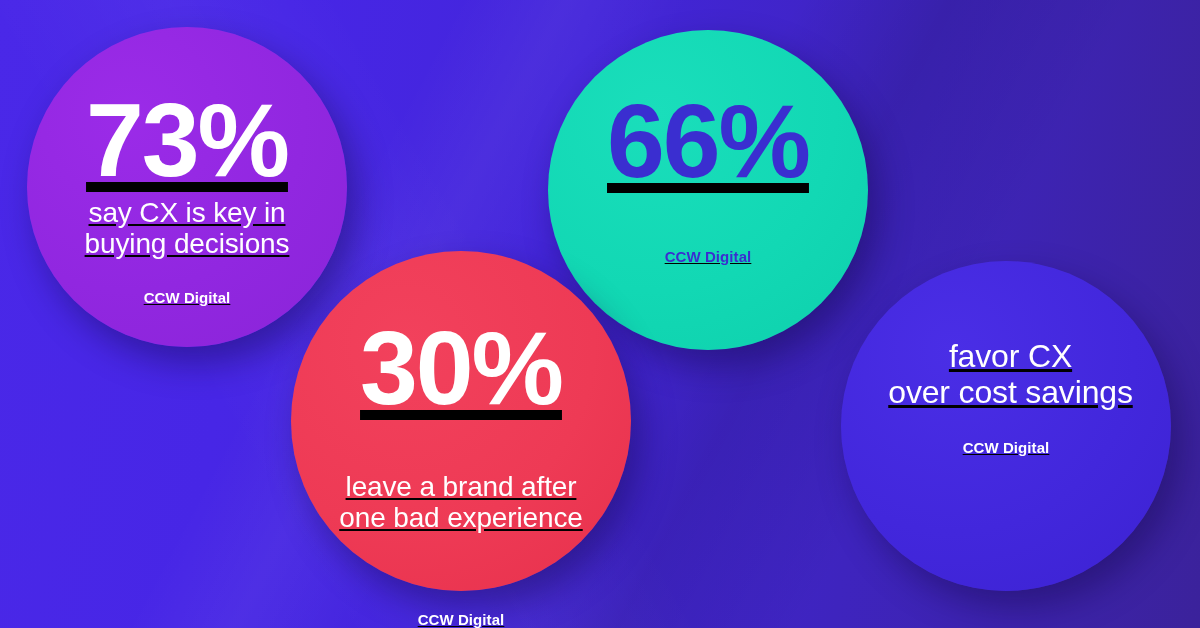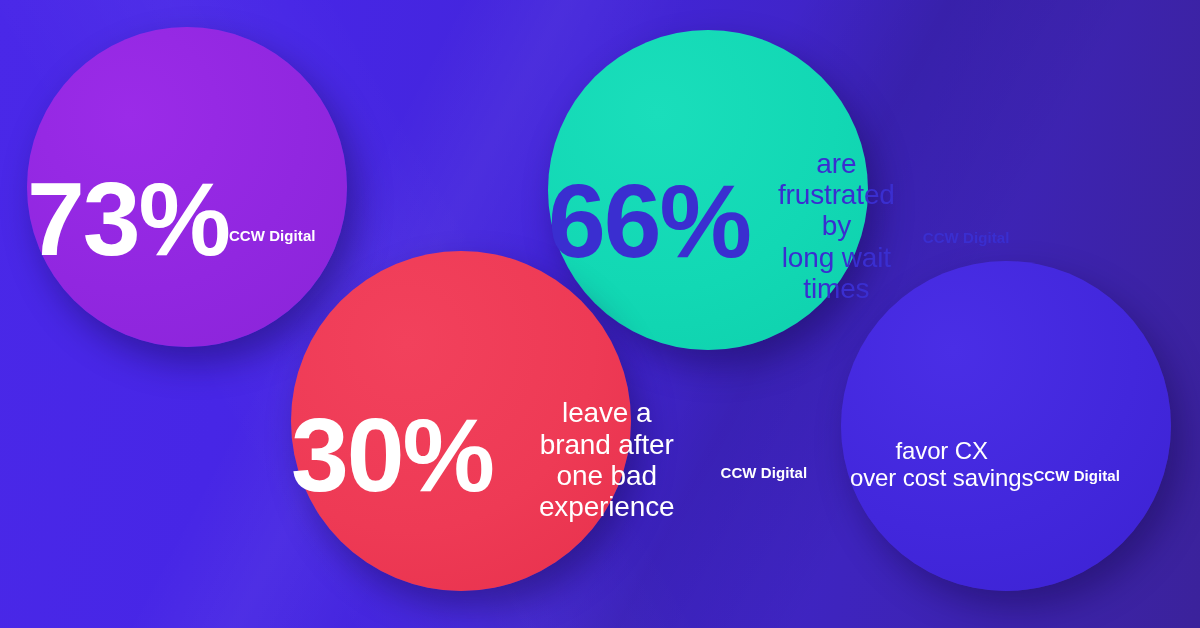--- a/index.html
+++ b/index.html
@@ -43,25 +43,26 @@
     background: linear-gradient(240deg,
       rgba(255,255,255,0.00) 55%,
       rgba(255,255,255,0.035) 66%,
       rgba(255,255,255,0.00) 78%);
   }
 
   .stat-circle {
     position: absolute;
     border-radius: 50%;
     display: flex;
-    flex-direction: row;
+    flex-direction: column;
     align-items: center;
     box-sizing: border-box;
     text-align: center;
     box-shadow: 10px 16px 34px rgba(20, 8, 70, 0.42);
+    text-decoration: underline;
   }
 
   .pct {
     font-weight: 700;
     letter-spacing: -0.02em;
     line-height: 0.92;
     white-space: nowrap;
   }
 
   .caption {
@@ -113,41 +114,41 @@
   #circle-30 .brand { font-size: 15px; color: #FFFFFF; margin-top: 32px; }
 
   
   #circle-49 {
     left: 841px; top: 261px;
     width: 330px; height: 330px;
     background: radial-gradient(circle at 34% 27%, #4A2EE6 0%, #4227DC 56%, #3C22D2 100%);
     padding-top: 70px;
   }
   #circle-49 .pct { font-size: 104px; color: #12D8B4; }
-  #circle-49 .caption { font-size: 24px; color: #FFFFFF; margin-top: 8px; margin-left: 9px; }
+  #circle-49 .caption { font-size: 32px; color: #FFFFFF; margin-top: 8px; margin-left: 9px; }
   #circle-49 .brand { font-size: 15px; color: #FFFFFF; margin-top: 28px; }
 </style>
 </head>
 <body>
 
 <div id="canvas">
 
   <div class="sheen sheen-a"></div>
   <div class="sheen sheen-b"></div>
   <div class="sheen sheen-c"></div>
 
   <div class="stat-circle" id="circle-73">
     <div class="pct">73%</div>
+    <div class="caption">say CX is key in
+buying decisions</div>
     <div class="brand">CCW Digital</div>
   </div>
 
   <div class="stat-circle" id="circle-66">
     <div class="pct">66%</div>
-    <div class="caption">are frustrated by
-long wait times</div>
     <div class="brand">CCW Digital</div>
   </div>
 
   <div class="stat-circle" id="circle-30">
     <div class="pct">30%</div>
     <div class="caption">leave a brand after
 one bad experience</div>
     <div class="brand">CCW Digital</div>
   </div>
 

